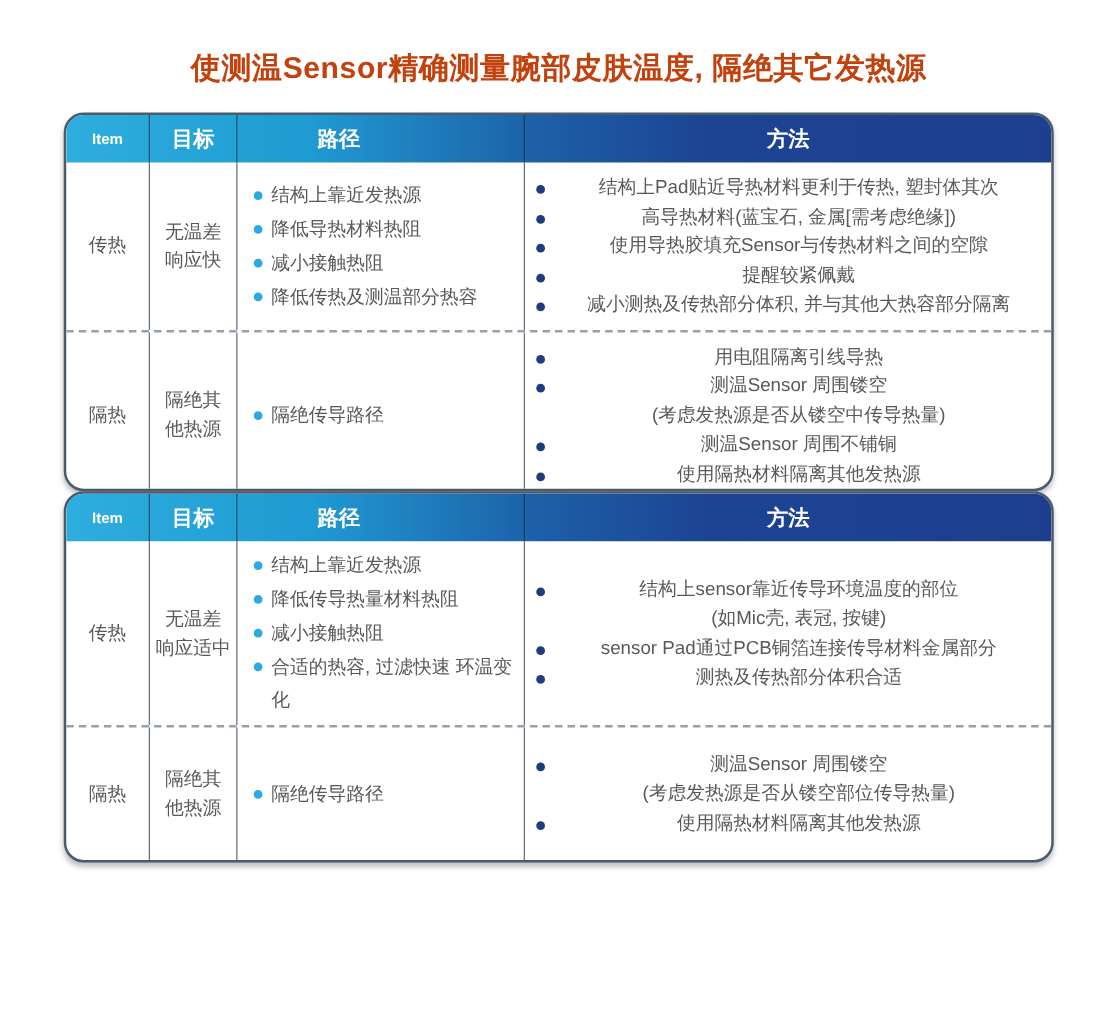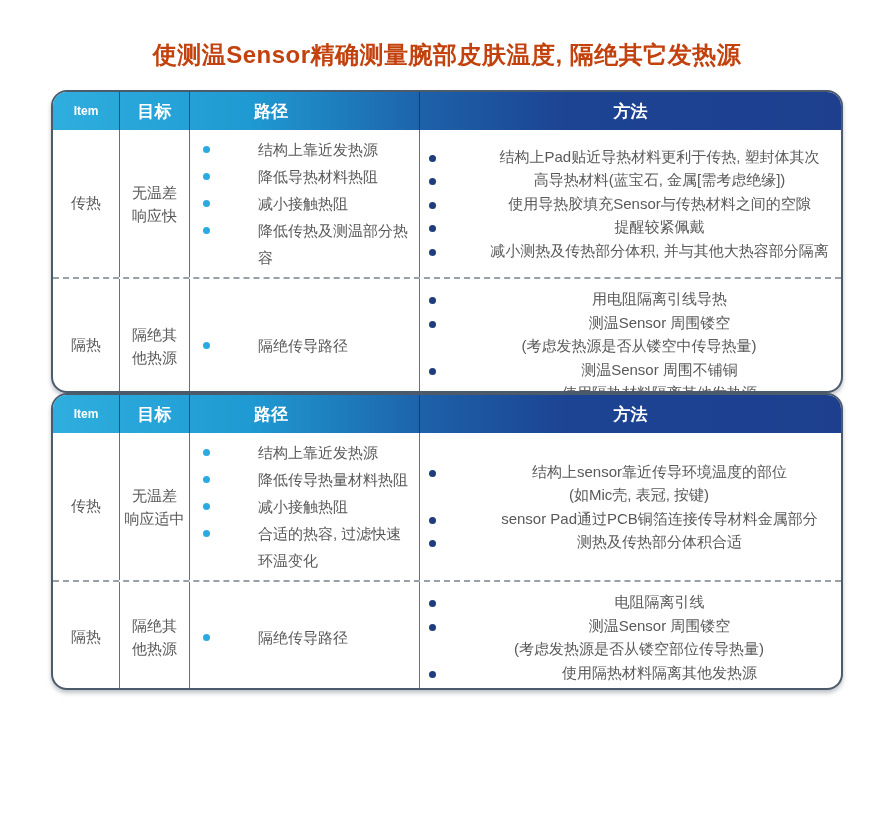--- a/index.html
+++ b/index.html
@@ -58,21 +58,21 @@
   .trow + .trow { border-top:2px dashed #98a0a9; }
 
   .td { display:flex; flex-direction:column; justify-content:center; }
   .td + .td { border-left:1px solid #67717e; }
 
   .c-item { align-items:center; }
   .c-goal { align-items:center; text-align:center; line-height:23px; }
   .c-path  { padding:6px 4px 6px 13px; line-height:27px; }
   .c-method{ padding:8px 6px 8px 9px;  line-height:23.5px;text-align:center; }
 
-  .bi { display:flex; align-items:flex-start;gap:41px; }
+  .bi { display:flex; align-items:flex-start; }
   .dot {
     flex:0 0 7px; width:7px; height:7px; border-radius:50%;
     margin:10px 7px 0 0;
   }
   .c-path .dot { margin-top:10px; }
   .dot-path   { background:#29abe2; }
   .dot-method { background:#1e3c7e; }
   .bt { flex:1 1 auto; }
   .bsub { margin-left:14px; }
 </style>
@@ -227,24 +227,20 @@
         </div>
         <div class="td c-path">
           <div class="bi">
             <span class="dot dot-path"></span>
             <span class="bt">隔绝传导路径</span>
           </div>
         </div>
         <div class="td c-method">
           <div class="bi">
             <span class="dot dot-method"></span>
-            <span class="bt">电阻隔离引线</span>
-          </div>
-          <div class="bi">
-            <span class="dot dot-method"></span>
             <span class="bt">测温Sensor 周围镂空</span>
           </div>
           <div class="bsub">(考虑发热源是否从镂空部位传导热量)</div>
           <div class="bi">
             <span class="dot dot-method"></span>
             <span class="bt">使用隔热材料隔离其他发热源</span>
           </div>
         </div>
       </div>
     </div>

